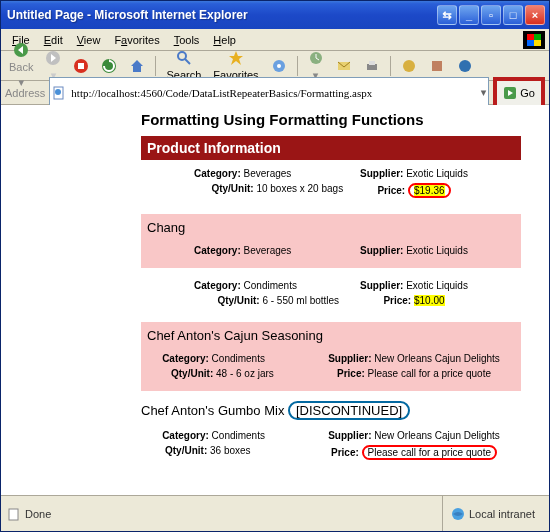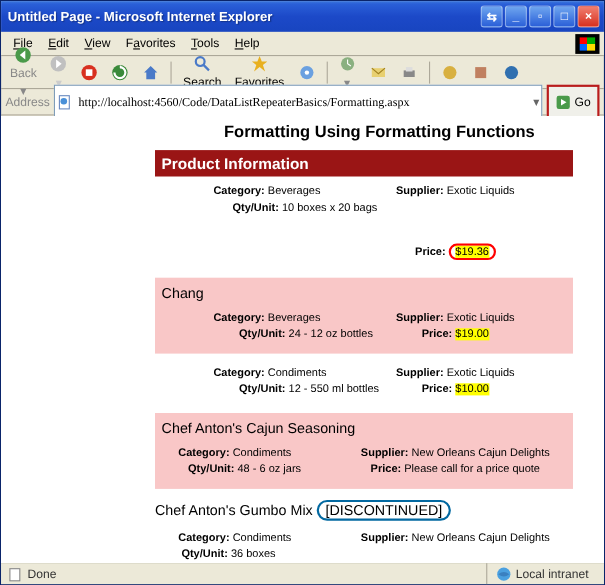--- a/index.html
+++ b/index.html
@@ -70,59 +70,58 @@
   }
   .addrbar label { color: #888; font-size: 11px; }
   .addrbar .addr-input {
     flex: 1; height: 19px; border: 1px solid #7f9db9; background: #fff;
     display: flex; align-items: center; padding: 15px 2px; gap: 3px;
   }
   .addr-input input {
     flex: 1; border: none; outline: none; font-size: 11px; font-family: Tahoma;
   }
   .go-btn {
-    height: 32px; padding: 0 6px; border: 2px solid #b91c1c;
+    height: 32px; padding: 0 6px; border: 4px solid #b91c1c;
     background: #f0f0ea; display: flex; align-items: center; gap: 3px;
     font-size: 11px;
   }
   .content-area {
     flex: 1; background: #fff; overflow-y: auto; overflow-x: hidden;
     position: relative;
   }
   .content-inner {
     padding: 4px 0 0 140px;
     font-family: Verdana, Arial, sans-serif;
   }
   h1.page-title {
-    font-size: 15px; font-weight: bold; margin: 2px 0 8px 0; text-align: center;
+    font-size: 15px; font-weight: bold; margin: 2px 0 8px 0;
   }
   .section-header {
     background: #9a1515; color: #fff; font-weight: bold;
     font-size: 14px; padding: 4px 6px; width: 380px;
   }
   .product {
     width: 380px; padding: 4px 0 8px 0; margin-bottom: 4px;
   }
   .product.pink { background: #f9c7c7; padding: 4px 6px 8px 6px; }
   .prod-name { font-size: 13px; font-weight: normal; margin: 2px 0 10px 0; }
   .prod-row { font-size: 10px; margin: 4px 0; display: flex; gap: 6px; justify-content: center; }
   .prod-row .cell { display: inline-block; }
   .prod-row .lbl { font-weight: bold; }
   .price-val.hl { background: #ffff00; }
   .redring {
     border: 2px solid #f00; border-radius: 8px; padding: 0 4px;
     display: inline-block;
-    margin-top: 38px;
   }
   .disc {
     border: 2px solid #0369a1; border-radius: 10px; padding: 0 6px;
     display: inline-block; font-size: 13px;
   }
   .statusbar {
-    height: 20px; border-top: 1px solid #aca899; display: flex;
+    height: 36px; border-top: 1px solid #aca899; display: flex;
     align-items: center; padding: 0 6px; font-size: 11px; color: #333;
     background: #ece9d8;
   }
   .statusbar .sp { flex: 1; }
   .statusbar .cell2 { display: flex; align-items: center; gap: 4px; border-left: 1px solid #aca899; padding: 0 8px; height: 100%; }
   
   .content-area::-webkit-scrollbar { width: 16px; }
   .content-area::-webkit-scrollbar-track { background: #f0eee2; border-left:1px solid #ccc; }
   .content-area::-webkit-scrollbar-thumb { background: #c8c4ac; border: 1px solid #9e9a82; }
   .content-area::-webkit-scrollbar-button { background: #d4d0c8; height:16px; border:1px solid #9e9a82; }
@@ -283,32 +282,28 @@
               <span class="cell" style="width:160px"><span class="lbl">Qty/Unit:</span> <span>10 boxes x 20 bags</span></span>
               <span class="cell"><span class="lbl">Price:</span> <span><span class="redring"><span class="price-val hl">$19.36</span></span></span></span>
             </div>
           </div>
           <div class="product pink">
             <div class="prod-name">Chang</div>
             <div class="prod-row">
               <span class="cell" style="width:160px"><span class="lbl">Category:</span> <span>Beverages</span></span>
               <span class="cell"><span class="lbl">Supplier:</span> <span>Exotic Liquids</span></span>
             </div>
-            <div class="prod-row">
-              <span class="cell" style="width:160px"><span class="lbl">Qty/Unit:</span> <span>24 - 12 oz bottles</span></span>
-              <span class="cell"><span class="lbl">Price:</span> <span><span class="price-val hl">$19.00</span></span></span>
-            </div>
           </div>
           <div class="product">
             <div class="prod-row">
               <span class="cell" style="width:160px"><span class="lbl">Category:</span> <span>Condiments</span></span>
               <span class="cell"><span class="lbl">Supplier:</span> <span>Exotic Liquids</span></span>
             </div>
             <div class="prod-row">
-              <span class="cell" style="width:160px"><span class="lbl">Qty/Unit:</span> <span>12 - 550 ml bottles</span></span>
+              <span class="cell" style="width:160px"><span class="lbl">Qty/Unit:</span> <span>6 - 550 ml bottles</span></span>
               <span class="cell"><span class="lbl">Price:</span> <span><span class="price-val hl">$10.00</span></span></span>
             </div>
           </div>
           <div class="product pink">
             <div class="prod-name">Chef Anton's Cajun Seasoning</div>
             <div class="prod-row">
               <span class="cell" style="width:160px"><span class="lbl">Category:</span> <span>Condiments</span></span>
               <span class="cell"><span class="lbl">Supplier:</span> <span>New Orleans Cajun Delights</span></span>
             </div>
             <div class="prod-row">

